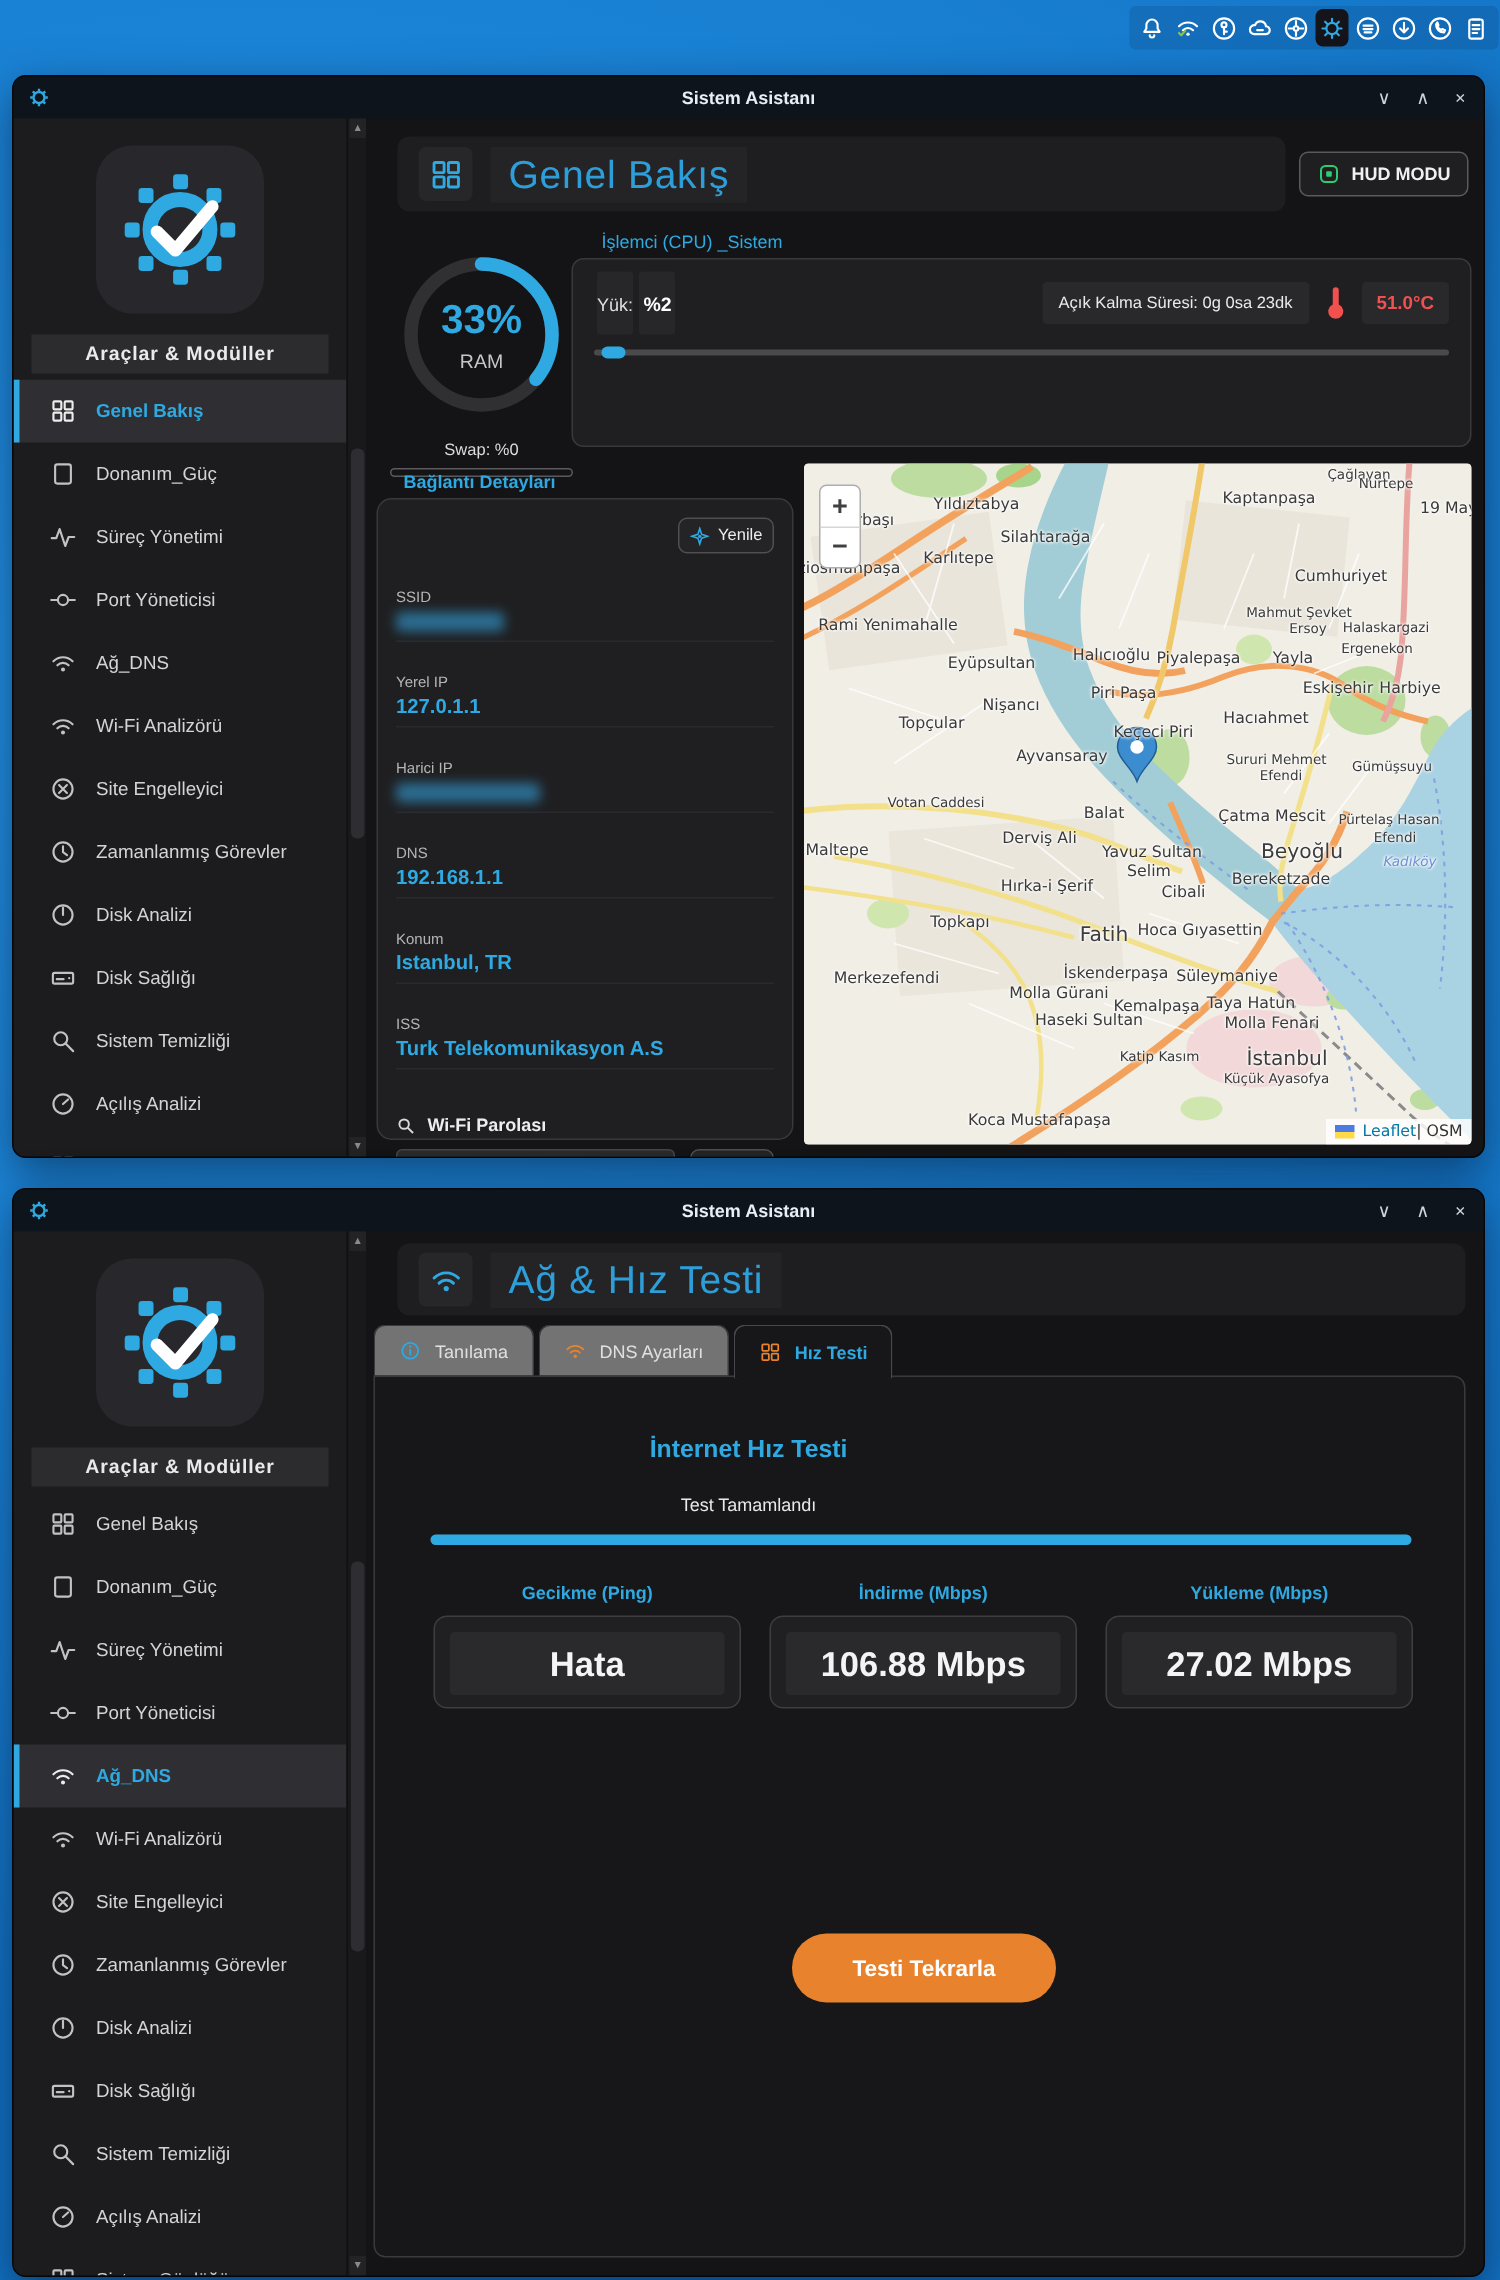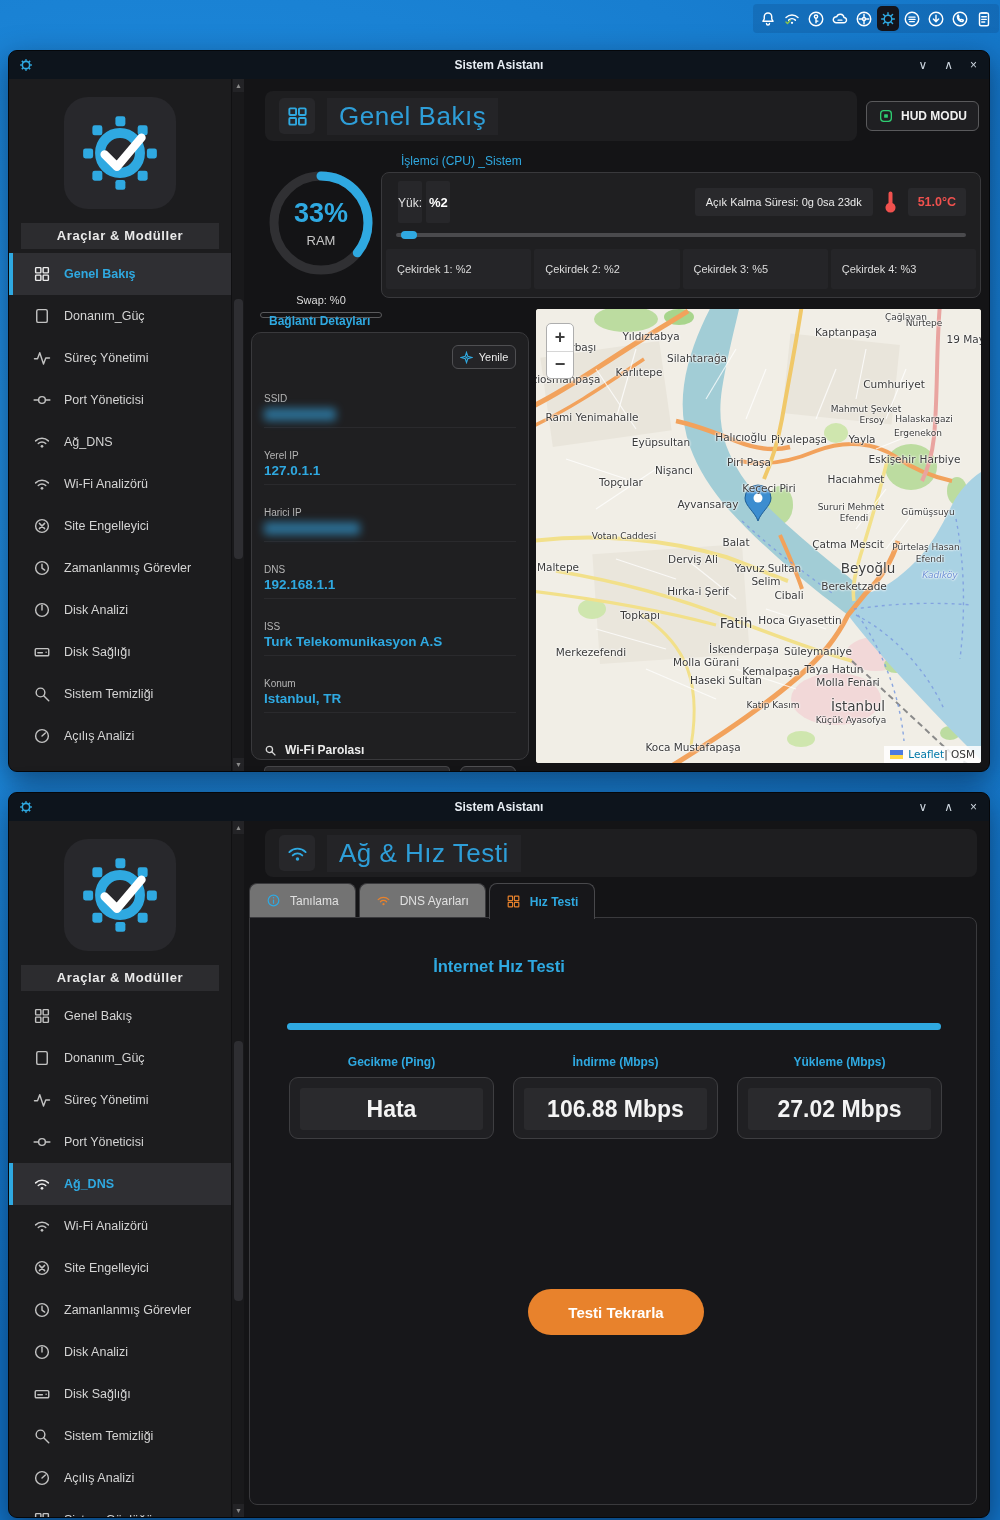--- a/index.html
+++ b/index.html
@@ -397,26 +397,20 @@
           <span class="uptime-chip">Açık Kalma Süresi: 0g 0sa 23dk</span>
           <svg class="thermo" viewBox="0 0 16 22" fill="currentColor">
               <path d="M6 2.5a2 2 0 0 1 4 0V12a5 5 0 1 1-4 0z"></path>
             </svg>
           <span class="temp-chip">51.0°C</span>
         </div>
       </div>
       <div class="load-track">
           <div class="load-thumb"></div>
         </div>
-      <div class="cores" id="cpu-cores">
-          <div class="core-box">Çekirdek 1: %2</div>
-          <div class="core-box">Çekirdek 2: %2</div>
-          <div class="core-box">Çekirdek 3: %5</div>
-          <div class="core-box">Çekirdek 4: %3</div>
-        </div>
     </div>
 
     <div class="conn-label">Bağlantı Detayları</div>
     <div class="conn-panel">
       <div class="refresh-row">
         <div class="refresh-btn">
           <svg viewBox="0 0 24 24" fill="none" stroke="currentColor" stroke-width="2">
               <path d="M12 2.5l2.3 7.2L21.5 12l-7.2 2.3L12 21.5l-2.3-7.2L2.5 12l7.2-2.3z"></path>
               <circle cx="12" cy="12" r="2" fill="currentColor" stroke="none"></circle>
             </svg>
@@ -434,26 +428,26 @@
           </div>
           <div class="conn-field">
             <div class="f-lbl">Harici IP</div>
             <div class="blur-val wide"></div>
           </div>
           <div class="conn-field">
             <div class="f-lbl">DNS</div>
             <div class="f-val">192.168.1.1</div>
           </div>
           <div class="conn-field">
+            <div class="f-lbl">Konum</div>
+            <div class="f-val">Istanbul, TR</div>
+          </div>
+          <div class="conn-field">
             <div class="f-lbl">ISS</div>
             <div class="f-val">Turk Telekomunikasyon A.S</div>
-          </div>
-          <div class="conn-field">
-            <div class="f-lbl">Konum</div>
-            <div class="f-val">Istanbul, TR</div>
           </div>
         </div>
       <div class="wifi-row">
         <svg viewBox="0 0 24 24" fill="none" stroke="currentColor" stroke-width="2.4">
             <circle cx="10" cy="10" r="5.8"></circle>
             <path d="M14.3 14.3L21 21"></path>
           </svg>
         <span>Wi-Fi Parolası</span>
       </div>
       <div class="pass-row">
@@ -571,21 +565,21 @@
           <span class="ml s" style="left: 382px; top: 124px;">Ergenekon</span>
           <span class="ml m" style="left: 205px; top: 128px;">Halıcıoğlu</span>
           <span class="ml m" style="left: 263px; top: 130px;">Piyalepaşa</span>
           <span class="ml m" style="left: 326px; top: 130px;">Yayla</span>
           <span class="ml m" style="left: 125px; top: 133px;">Eyüpsultan</span>
           <span class="ml m" style="left: 356px; top: 150px;">Eskişehir</span>
           <span class="ml m" style="left: 404px; top: 150px;">Harbiye</span>
           <span class="ml m" style="left: 213px; top: 153px;">Piri Paşa</span>
           <span class="ml m" style="left: 138px; top: 161px;">Nişancı</span>
           <span class="ml m" style="left: 85px; top: 173px;">Topçular</span>
-          <span class="ml m" style="left: 320px; top: 170px;">Hacıahmet</span>
+          <span class="ml m" style="left: 308px; top: 170px;">Hacıahmet</span>
           <span class="ml m" style="left: 233px; top: 179px;">Keçeci Piri</span>
           <span class="ml m" style="left: 172px; top: 195px;">Ayvansaray</span>
           <span class="ml s" style="left: 315px; top: 198px;">Sururi Mehmet</span>
           <span class="ml s" style="left: 318px; top: 209px;">Efendi</span>
           <span class="ml s" style="left: 392px; top: 203px;">Gümüşsuyu</span>
           <span class="ml s" style="left: 88px; top: 227px;">Votan Caddesi</span>
           <span class="ml m" style="left: 200px; top: 233px;">Balat</span>
           <span class="ml m" style="left: 312px; top: 235px;">Çatma Mescit</span>
           <span class="ml s" style="left: 390px; top: 238px;">Pürtelaş Hasan</span>
           <span class="ml s" style="left: 394px; top: 250px;">Efendi</span>
@@ -803,20 +797,21 @@
               <rect x="3.5" y="13.5" width="7" height="7" rx="1"></rect>
               <rect x="13.5" y="13.5" width="7" height="7" rx="1"></rect>
             </svg>
           </span>
           <span>Hız Testi</span>
         </div>
       </div>
 
     <div class="st-panel"></div>
     <div class="st-title">İnternet Hız Testi</div>
+    <div class="st-status">Test Tamamlandı</div>
     <div class="st-progress">
       <div class="fill" style="width: 100%;"></div>
     </div>
 
     <div class="res-lbl" style="left:280px;">Gecikme (Ping)</div>
     <div class="res-lbl" style="left:504px;">İndirme (Mbps)</div>
     <div class="res-lbl" style="left:728px;">Yükleme (Mbps)</div>
 
     <div class="res-card" style="left:280px;">
       <div class="inner">Hata</div>

